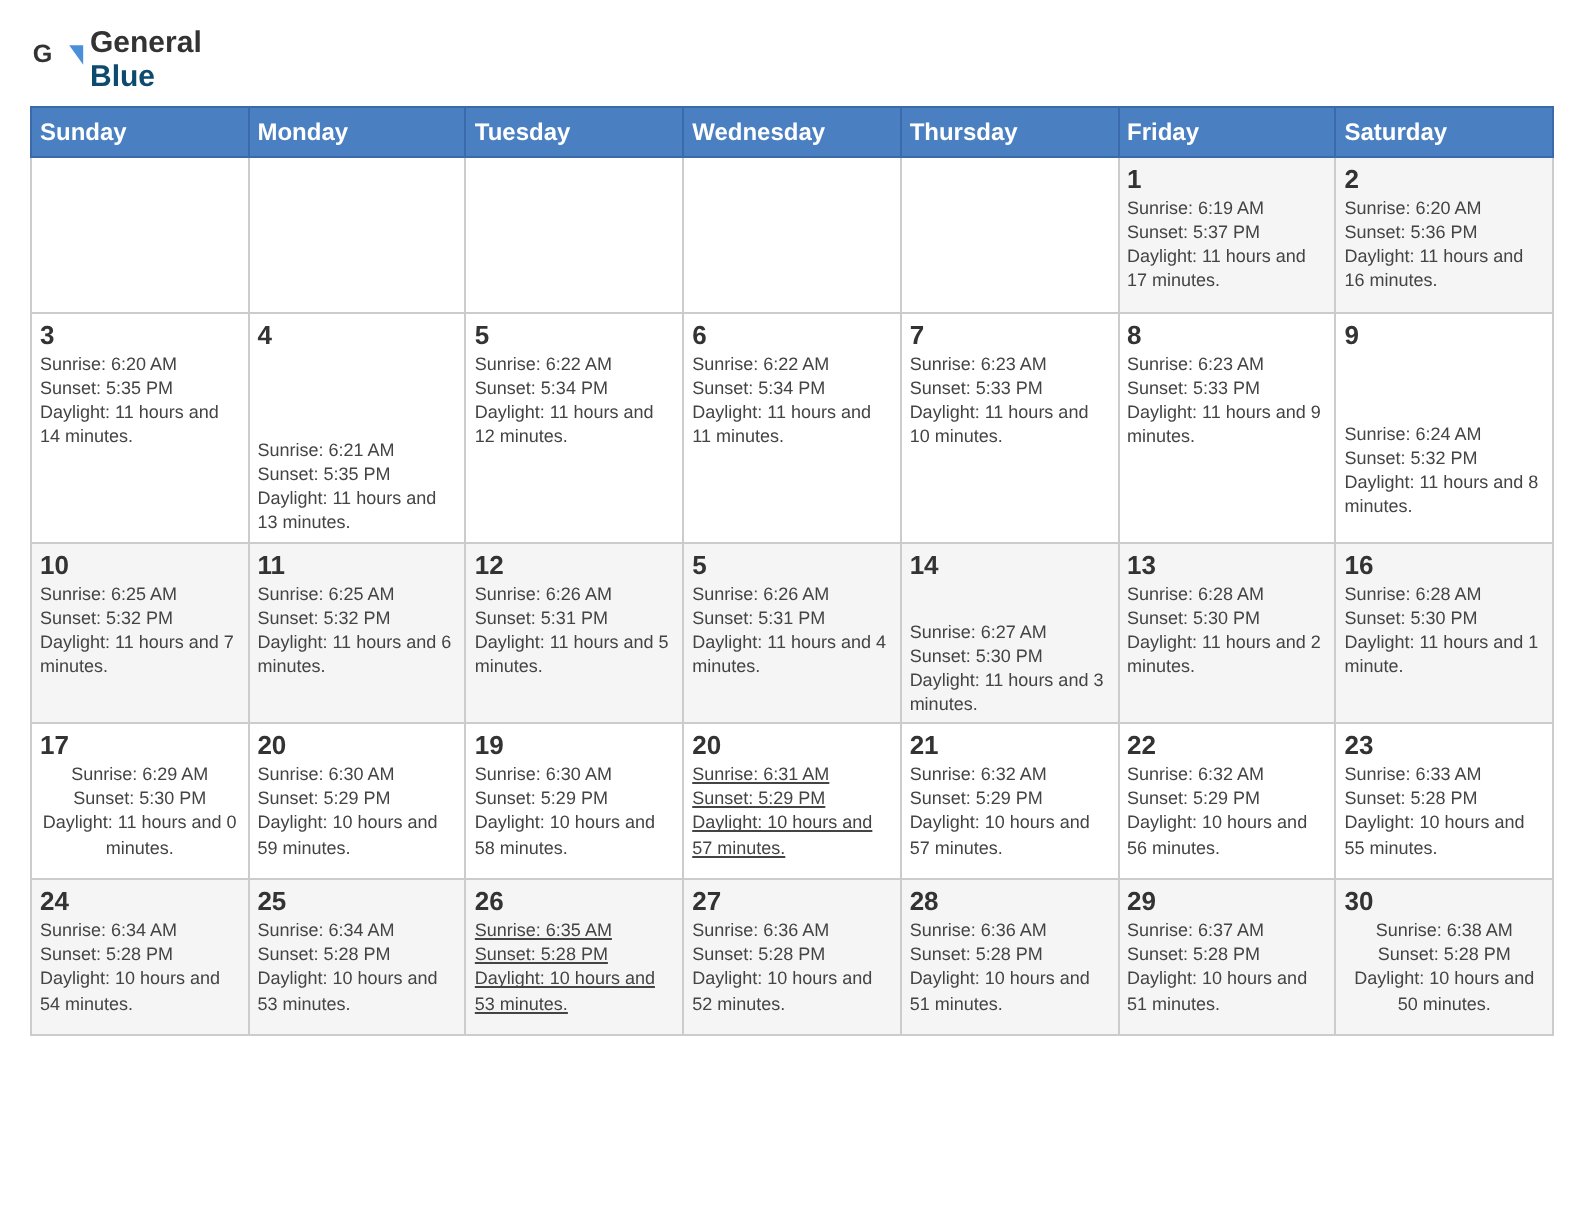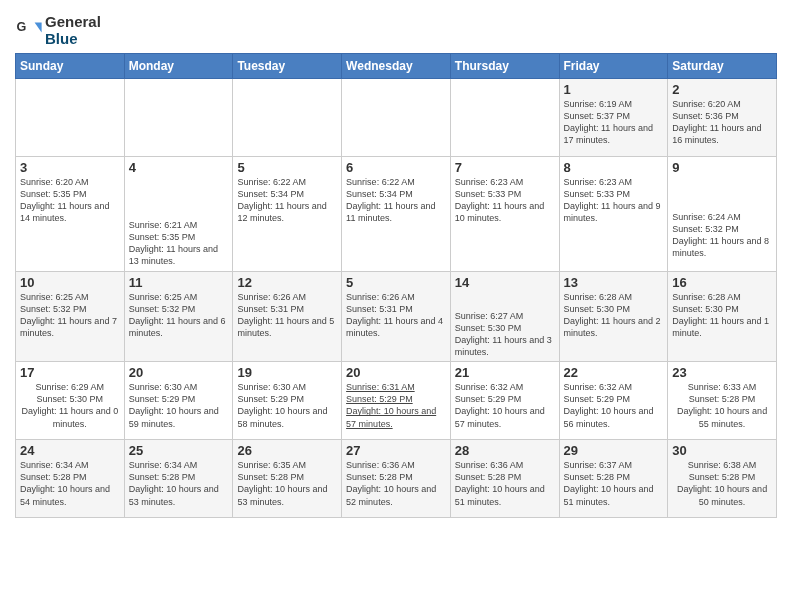--- a/index.html
+++ b/index.html
@@ -258,41 +258,41 @@
 Daylight: 10 hours and 57 minutes.</div>
           </td>
           <td>
             <span class="day-num">22</span>
             <div class="day-info" style="white-space: pre-line;">Sunrise: 6:32 AM
 Sunset: 5:29 PM
 Daylight: 10 hours and 56 minutes.</div>
           </td>
           <td>
             <span class="day-num">23</span>
-            <div class="day-info" style="white-space: pre-line; text-align: center;">Sunrise: 6:33 AM
+            <div class="day-info" style="white-space: pre-line;">Sunrise: 6:33 AM
 Sunset: 5:28 PM
 Daylight: 10 hours and 55 minutes.</div>
           </td>
         </tr>
         <tr>
           <td>
             <span class="day-num">24</span>
             <div class="day-info" style="white-space: pre-line;">Sunrise: 6:34 AM
 Sunset: 5:28 PM
 Daylight: 10 hours and 54 minutes.</div>
           </td>
           <td>
             <span class="day-num">25</span>
             <div class="day-info" style="white-space: pre-line;">Sunrise: 6:34 AM
 Sunset: 5:28 PM
 Daylight: 10 hours and 53 minutes.</div>
           </td>
           <td>
             <span class="day-num">26</span>
-            <div class="day-info" style="white-space: pre-line;">Sunrise: 6:35 AM
+            <div class="day-info" style="white-space: pre-line; text-decoration: underline;">Sunrise: 6:35 AM
 Sunset: 5:28 PM
 Daylight: 10 hours and 53 minutes.</div>
           </td>
           <td>
             <span class="day-num">27</span>
             <div class="day-info" style="white-space: pre-line;">Sunrise: 6:36 AM
 Sunset: 5:28 PM
 Daylight: 10 hours and 52 minutes.</div>
           </td>
           <td>

